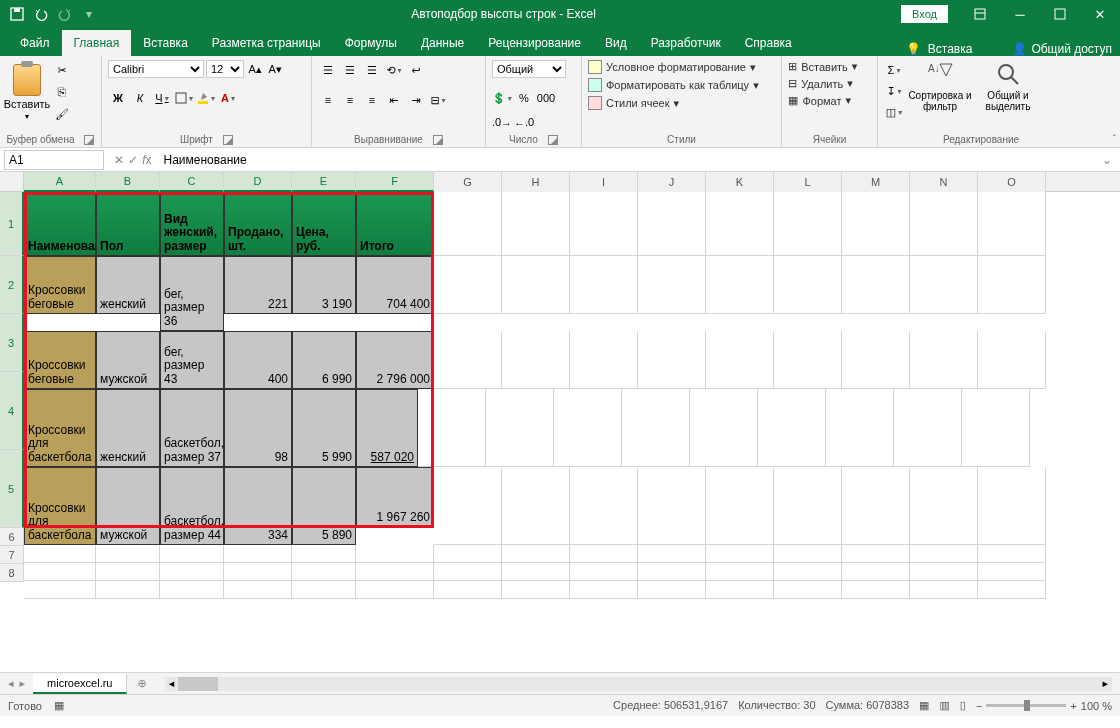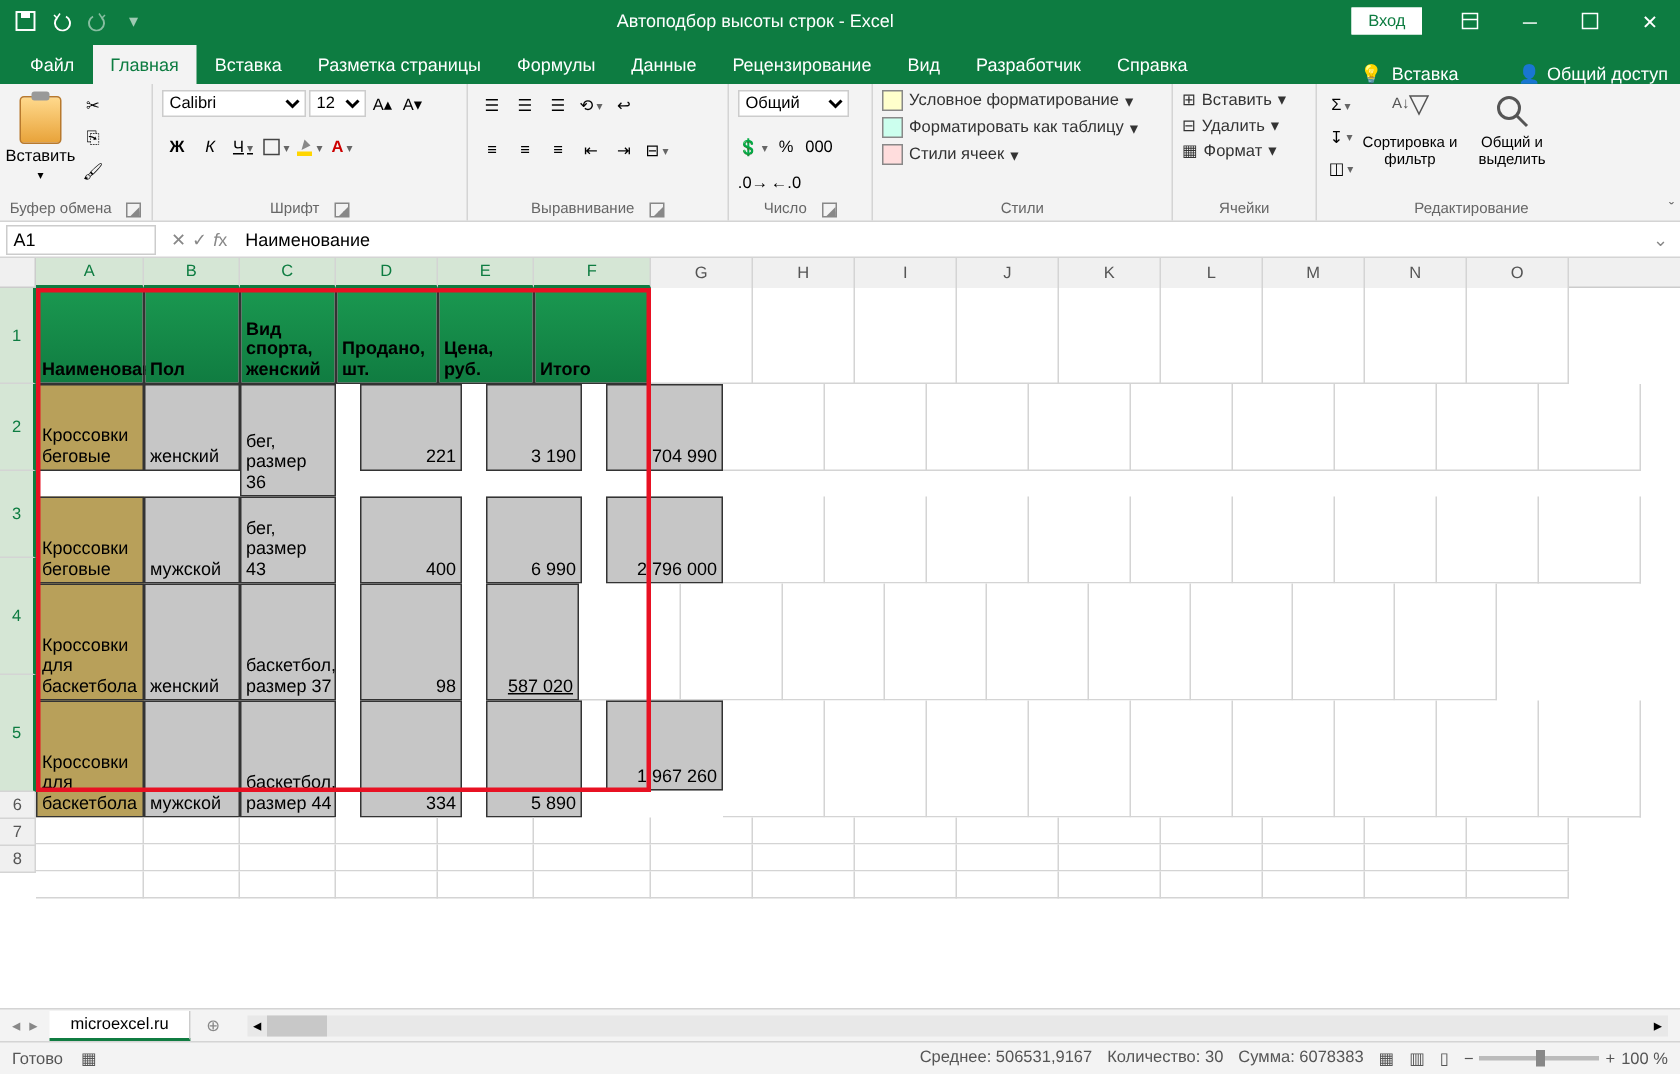--- a/index.html
+++ b/index.html
@@ -68,21 +68,21 @@
 .rh.sel { background: #d5e6d5; color: #0d7c41; border-right: 2px solid #107c41; }
 .cells { position: absolute; left: 24px; top: 20px; }
 .row { display: flex; }
 .cell { border-right: 1px solid #d4d4d4; border-bottom: 1px solid #d4d4d4; font-size: 12px; overflow: hidden; background: #fff; }
 .sel-border { position: absolute; border: 3px solid #e81123; pointer-events: none; }
 
 
 .data-cell { background: #c6c6c6; border: 1px solid #333; padding: 1px 3px; font-size: 12px; line-height: 1.15; }
 .hdr-cell { background: linear-gradient(#1a9850,#107c41); color: #000; font-weight: bold; border: 1px solid #333; padding: 1px 3px; vertical-align: bottom; font-size: 12px; line-height: 1.15; }
 .col-a { background: #b8a05a; }
-.num { text-align: left; margin-left: 16px; }
+.num { text-align: left; }
 
 
 .sheet-bar { height: 22px; background: #f3f3f3; border-top: 1px solid #d4d4d4; display: flex; align-items: center; font-size: 11px; }
 .sheet-tab { padding: 3px 14px; border-right: 1px solid #ccc; background: #fff; border-bottom: 2px solid #107c41; }
 .sheet-nav { display: flex; gap: 6px; padding: 0 8px; color: #888; }
 .scroll-track { flex: 1; margin: 0 8px; height: 14px; background: #e8e8e8; display: flex; align-items: center; }
 .scroll-thumb { width: 40px; height: 14px; background: #c8c8c8; }
 
 
 .status-bar { height: 22px; background: #f3f3f3; border-top: 1px solid #d4d4d4; display: flex; align-items: center; font-size: 11px; color: #555; padding: 0 8px; gap: 12px; }
@@ -350,41 +350,41 @@
       <div class="rh sel" style="height: 78px;">4</div>
       <div class="rh sel" style="height: 78px;">5</div>
       <div class="rh" style="height: 18px;">6</div>
       <div class="rh" style="height: 18px;">7</div>
       <div class="rh" style="height: 18px;">8</div>
     </div>
   <div class="cells" id="cells">
       <div class="row">
         <div class="hdr-cell" style="width: 72px; height: 64px; display: flex; align-items: flex-end;">Наименование</div>
         <div class="hdr-cell" style="width: 64px; height: 64px; display: flex; align-items: flex-end;">Пол</div>
-        <div class="hdr-cell" style="width: 64px; height: 64px; display: flex; align-items: flex-end;">Вид спорта, женский</div>
+        <div class="hdr-cell" style="width: 64px; height: 64px; display: flex; align-items: flex-end;">Вид женский, размер</div>
         <div class="hdr-cell" style="width: 68px; height: 64px; display: flex; align-items: flex-end;">Продано, шт.</div>
         <div class="hdr-cell" style="width: 64px; height: 64px; display: flex; align-items: flex-end;">Цена, руб.</div>
         <div class="hdr-cell" style="width: 78px; height: 64px; display: flex; align-items: flex-end;">Итого</div>
         <div class="cell" style="width: 68px; height: 64px;"></div>
         <div class="cell" style="width: 68px; height: 64px;"></div>
         <div class="cell" style="width: 68px; height: 64px;"></div>
         <div class="cell" style="width: 68px; height: 64px;"></div>
         <div class="cell" style="width: 68px; height: 64px;"></div>
         <div class="cell" style="width: 68px; height: 64px;"></div>
         <div class="cell" style="width: 68px; height: 64px;"></div>
         <div class="cell" style="width: 68px; height: 64px;"></div>
         <div class="cell" style="width: 68px; height: 64px;"></div>
       </div>
       <div class="row">
         <div class="data-cell col-a" style="width: 72px; height: 58px; display: flex; align-items: flex-end;">Кроссовки беговые</div>
         <div class="data-cell" style="width: 64px; height: 58px; display: flex; align-items: flex-end;">женский</div>
         <div class="data-cell" style="width: 64px; height: 75px; display: flex; align-items: flex-end;">бег, размер 36</div>
         <div class="data-cell num" style="width: 68px; height: 58px; display: flex; align-items: flex-end; justify-content: flex-end;">221</div>
         <div class="data-cell num" style="width: 64px; height: 58px; display: flex; align-items: flex-end; justify-content: flex-end;">3 190</div>
-        <div class="data-cell num" style="width: 78px; height: 58px; display: flex; align-items: flex-end; justify-content: flex-end;">704 990</div>
+        <div class="data-cell num" style="width: 78px; height: 58px; display: flex; align-items: flex-end; justify-content: flex-end;">704 400</div>
         <div class="cell" style="width: 68px; height: 58px;"></div>
         <div class="cell" style="width: 68px; height: 58px;"></div>
         <div class="cell" style="width: 68px; height: 58px;"></div>
         <div class="cell" style="width: 68px; height: 58px;"></div>
         <div class="cell" style="width: 68px; height: 58px;"></div>
         <div class="cell" style="width: 68px; height: 58px;"></div>
         <div class="cell" style="width: 68px; height: 58px;"></div>
         <div class="cell" style="width: 68px; height: 58px;"></div>
         <div class="cell" style="width: 68px; height: 58px;"></div>
       </div>
@@ -403,20 +403,21 @@
         <div class="cell" style="width: 68px; height: 58px;"></div>
         <div class="cell" style="width: 68px; height: 58px;"></div>
         <div class="cell" style="width: 68px; height: 58px;"></div>
         <div class="cell" style="width: 68px; height: 58px;"></div>
       </div>
       <div class="row">
         <div class="data-cell col-a" style="width: 72px; height: 78px; display: flex; align-items: flex-end;">Кроссовки для баскетбола</div>
         <div class="data-cell" style="width: 64px; height: 78px; display: flex; align-items: flex-end;">женский</div>
         <div class="data-cell" style="width: 64px; height: 78px; display: flex; align-items: flex-end;">баскетбол, размер 37</div>
         <div class="data-cell num" style="width: 68px; height: 78px; display: flex; align-items: flex-end; justify-content: flex-end;">98</div>
+        <div class="data-cell num" style="width: 64px; height: 78px; display: flex; align-items: flex-end; justify-content: flex-end;">5 990</div>
         <div class="data-cell num" style="width: 62px; height: 78px; display: flex; align-items: flex-end; justify-content: flex-end; text-decoration: underline;">587 020</div>
         <div class="cell" style="width: 68px; height: 78px;"></div>
         <div class="cell" style="width: 68px; height: 78px;"></div>
         <div class="cell" style="width: 68px; height: 78px;"></div>
         <div class="cell" style="width: 68px; height: 78px;"></div>
         <div class="cell" style="width: 68px; height: 78px;"></div>
         <div class="cell" style="width: 68px; height: 78px;"></div>
         <div class="cell" style="width: 68px; height: 78px;"></div>
         <div class="cell" style="width: 68px; height: 78px;"></div>
         <div class="cell" style="width: 68px; height: 78px;"></div>

